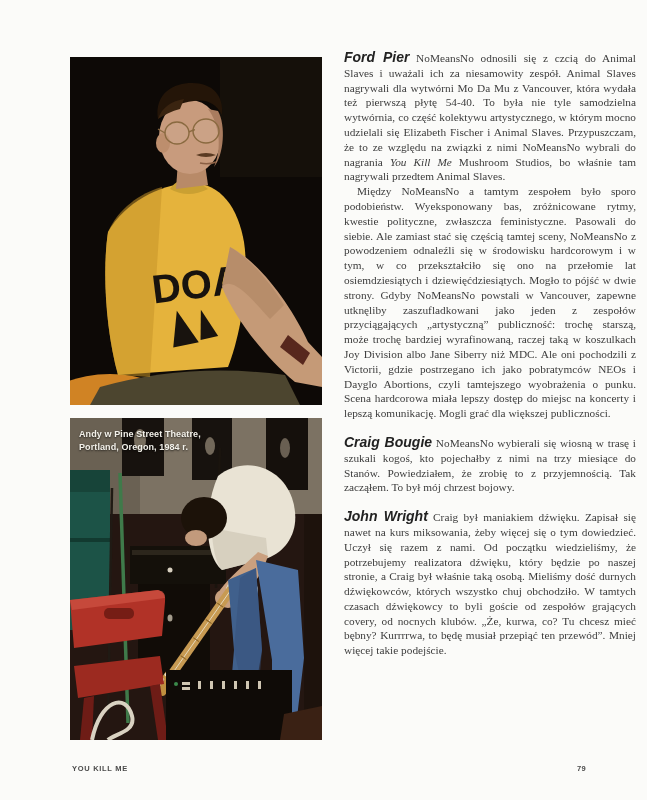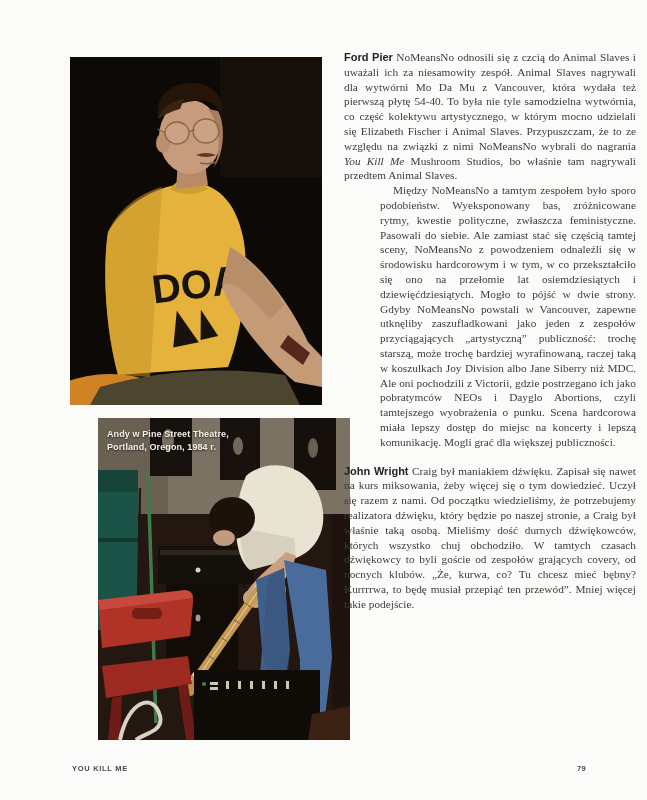--- a/index.html
+++ b/index.html
@@ -12,21 +12,21 @@
   }
 
   
   .photo {
     position: absolute;
     left: 70px;
     overflow: hidden;
     background: #0e0906;
   }
   #photo-top    { top: 57px;  width: 252px; height: 348px; }
-  #photo-bottom { top: 418px; width: 252px; height: 322px; margin-left: 28px; }
+  #photo-bottom { top: 418px; width: 252px; height: 322px; }
   .photo svg { display: block; width: 100%; height: 100%; }
 
   .photo-caption {
     position: absolute;
     left: 9px;
     top: 10px;
     color: #f3f1ea;
     font-family: "Liberation Sans", sans-serif;
     font-weight: 700;
     font-size: 9px;
@@ -41,26 +41,27 @@
     left: 344px;
     top: 50px;
     width: 292px;
     font-size: 11.3px;
     line-height: 14.8px;
     color: #3c3c3c;
     text-align: justify;
   }
   #article p { margin: 0; }
   #article p.gap { margin-top: 14px; }
-  #article p.indent { text-indent: 13px; margin-left: 36px; }
+  #article p.indent { text-indent: 13px; }
   #article .speaker {
     font-family: "Liberation Sans", sans-serif;
     font-weight: 700;
-    font-size: 11px;
+    font-size: 14px;
     color: #222;
+    font-style: italic;
   }
   #article .italic { font-style: italic; }
 
   
   .footer-text {
     position: absolute;
     top: 764px;
     font-family: "Liberation Sans", sans-serif;
     font-weight: 600;
     font-size: 7.5px;
@@ -208,17 +209,18 @@
 
   <div class="photo-caption">
     <div>Andy w Pine Street Theatre,</div>
     <div>Portland, Oregon, 1984 r.</div>
   </div>
 </div>
 
 <div id="article">
     <p class=""><span class="speaker">Ford Pier</span><span class="normal"> NoMeansNo odnosili się z czcią do Animal Slaves i uważali ich za niesamowity zespół. Animal Slaves nagrywali dla wytwórni Mo Da Mu z Vancouver, która wydała też pierwszą płytę 54-40. To była nie tyle samodzielna wytwórnia, co część kolektywu artystycznego, w którym mocno udzielali się Elizabeth Fischer i Animal Slaves. Przypuszczam, że to ze względu na związki z nimi NoMeansNo wybrali do nagrania </span><span class="italic">You Kill Me</span><span class="normal"> Mushroom Studios, bo właśnie tam nagrywali przedtem Animal Slaves.</span></p>
     <p class="indent "><span class="normal">Między NoMeansNo a tamtym zespołem było sporo podobieństw. Wyeksponowany bas, zróżnicowane rytmy, kwestie polityczne, zwłaszcza feministyczne. Pasowali do siebie. Ale zamiast stać się częścią tamtej sceny, NoMeansNo z powodzeniem odnaleźli się w środowisku hardcorowym i w tym, w co przekształciło się ono na przełomie lat osiemdziesiątych i dziewięćdziesiątych. Mogło to pójść w dwie strony. Gdyby NoMeansNo powstali w Vancouver, zapewne utknęliby zaszufladkowani jako jeden z zespołów przyciągających „artystyczną” publiczność: trochę starszą, może trochę bardziej wyrafinowaną, raczej taką w koszulkach Joy Division albo Jane Siberry niż MDC. Ale oni pochodzili z Victorii, gdzie postrzegano ich jako pobratymców NEOs i Dayglo Abortions, czyli tamtejszego wyobrażenia o punku. Scena hardcorowa miała lepszy dostęp do miejsc na koncerty i lepszą komunikację. Mogli grać dla większej publiczności.</span></p>
+    <p class="gap"><span class="speaker">Craig Bougie</span><span class="normal"> NoMeansNo wybierali się wiosną w trasę i szukali kogoś, kto pojechałby z nimi na trzy miesiące do Stanów. Powiedziałem, że zrobię to z przyjemnością. Tak zacząłem. To był mój chrzest bojowy.</span></p>
     <p class="gap"><span class="speaker">John Wright</span><span class="normal"> Craig był maniakiem dźwięku. Zapisał się nawet na kurs miksowania, żeby więcej się o tym dowiedzieć. Uczył się razem z nami. Od początku wiedzieliśmy, że potrzebujemy realizatora dźwięku, który będzie po naszej stronie, a Craig był właśnie taką osobą. Mieliśmy dość durnych dźwiękowców, których wszystko chuj obchodziło. W tamtych czasach dźwiękowcy to byli goście od zespołów grających covery, od nocnych klubów. „Że, kurwa, co? Tu chcesz mieć bębny? Kurrrrwa, to będę musiał przepiąć ten przewód”. Mniej więcej takie podejście.</span></p>
   </div>
 
 <span class="footer-text" id="footer-title">YOU KILL ME</span>
 <span class="footer-text" id="footer-page">79</span>
 
 </body></html>

